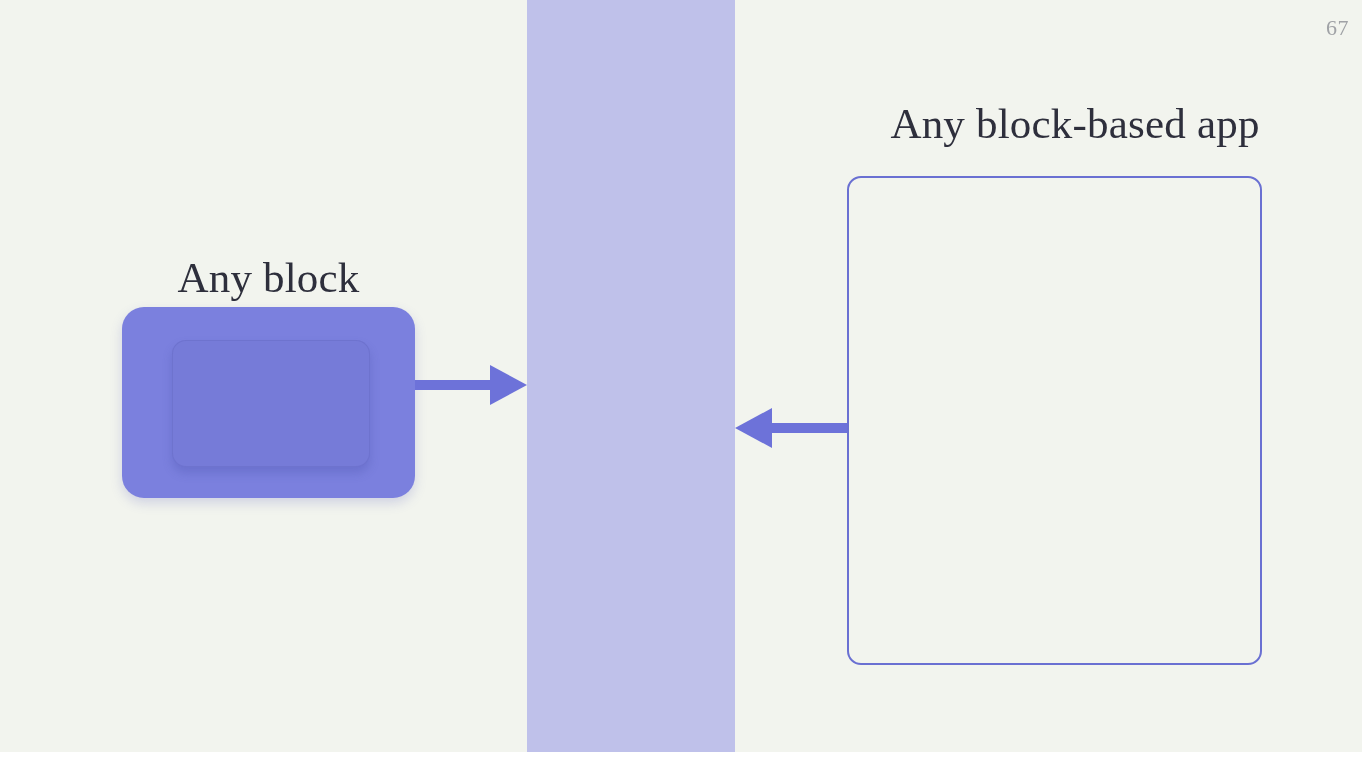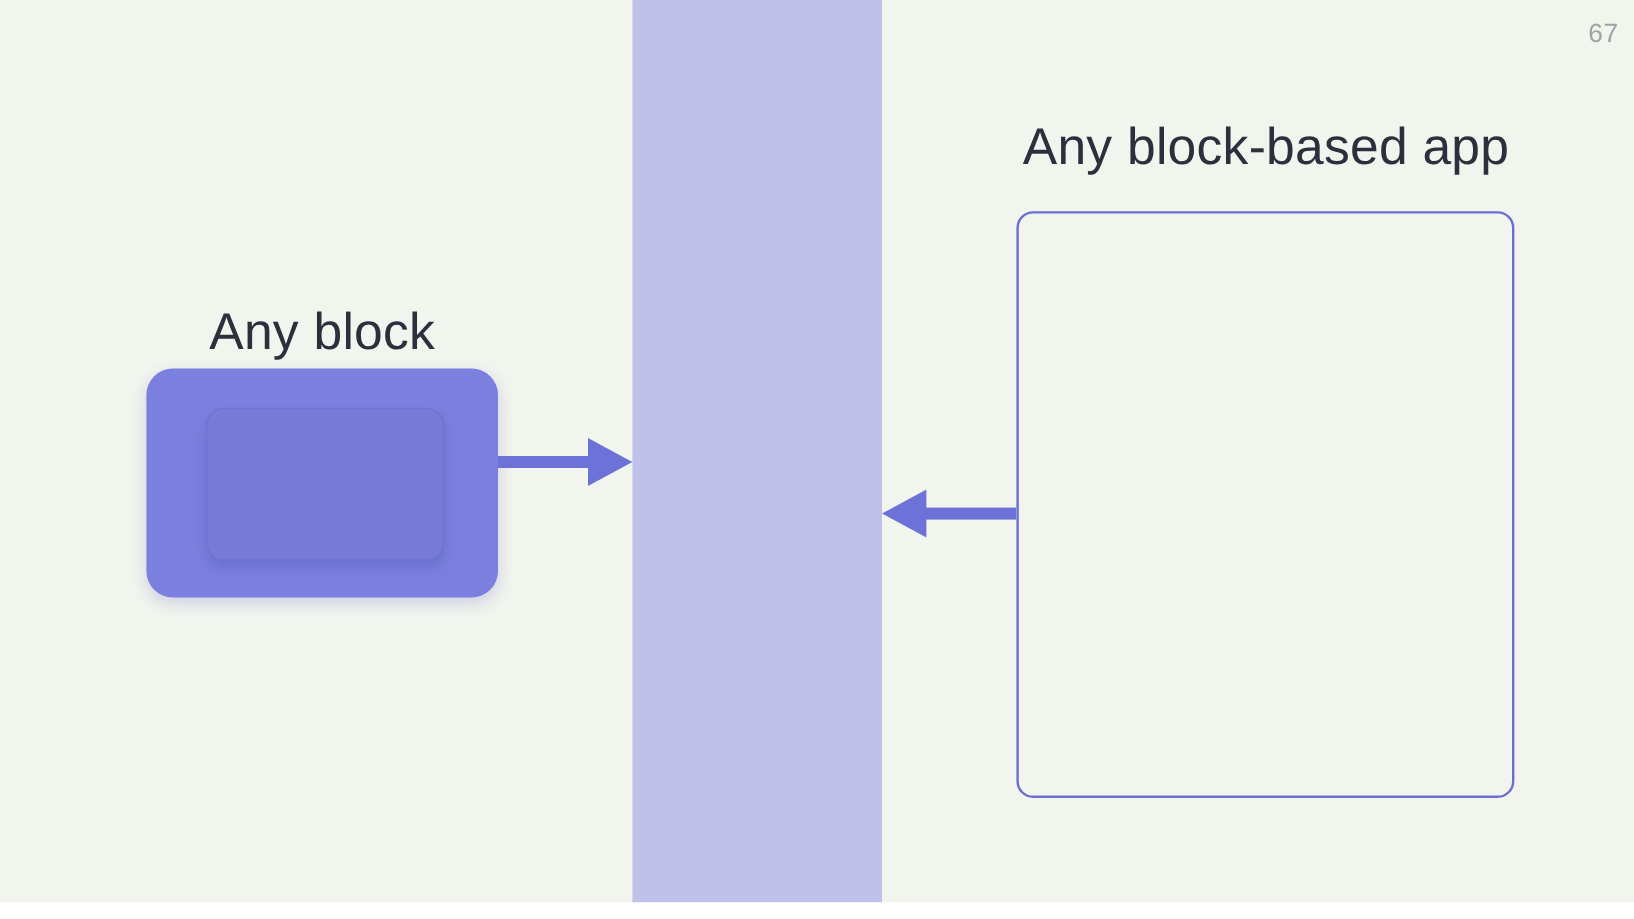--- a/index.html
+++ b/index.html
@@ -16,20 +16,21 @@
   html, body {
     font-family: "Liberation Sans", sans-serif;
     background: #ffffff;
   }
   .slide {
     position: relative;
     width: 1362px;
     height: 752px;
     background: var(--background);
     overflow: hidden;
+    font-family: Liberation Serif, serif;
   }
   .page-number {
     position: absolute;
     top: 15px;
     right: 13px;
     font-size: 22px;
     color: var(--page-number-text);
     letter-spacing: 0.5px;
   }
   .band {
@@ -49,21 +50,21 @@
     line-height: 1.1;
     letter-spacing: 0.2px;
     white-space: nowrap;
   }
   .heading-left {
     left: 122px;
     width: 293px;
     top: 254px;
   }
   .heading-right {
-    left: 835px;
+    left: 855px;
     width: 440px;
     top: 100px;
   }
   .block {
     position: absolute;
     left: 122px;
     top: 307px;
     width: 293px;
     height: 191px;
     background: var(--block-fill);

